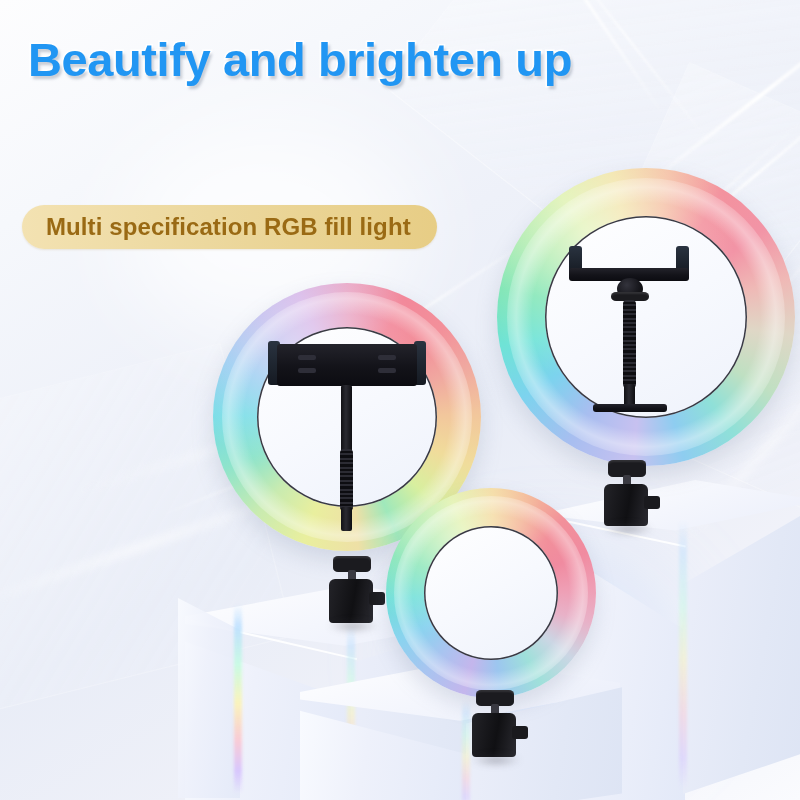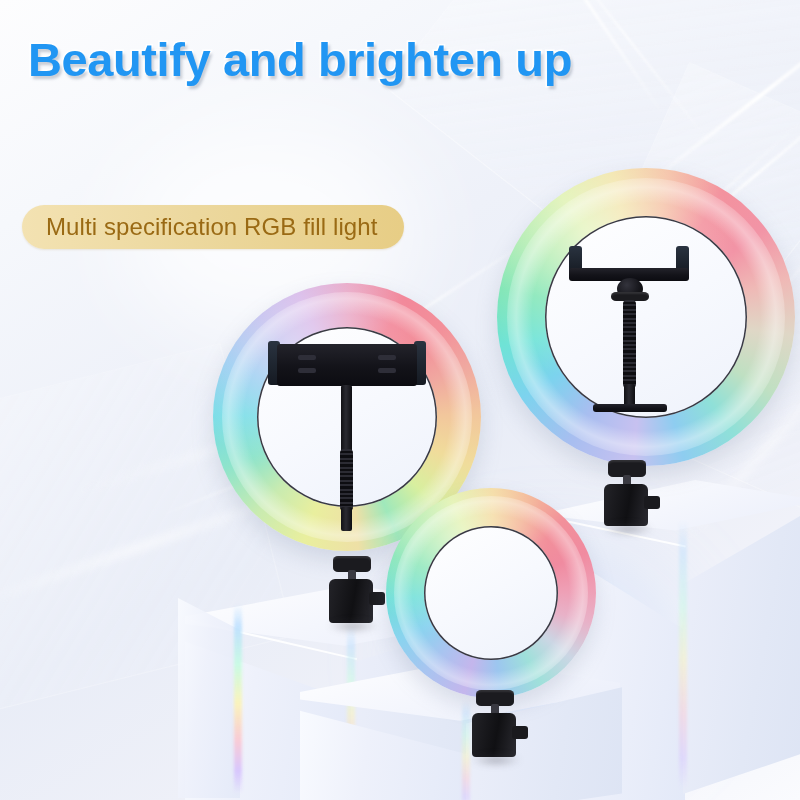--- a/index.html
+++ b/index.html
@@ -75,21 +75,21 @@
     padding: 0 26px 0 24px;
     display: flex;
     align-items: center;
     border-radius: 24px;
     background: linear-gradient(95deg, #f2e0ad 0%, #ecd79c 40%, #e8cd85 78%, #e4c madeira 100%);
     background: linear-gradient(95deg, #f3e2b2 0%, #ecd89e 45%, #e7cd85 100%);
     box-shadow: 0 1px 2px rgba(170,140,70,0.18);
   }
   .pill-text {
     font-size: 24px;
-    font-weight: 400;
+    font-weight: 700;
     color: #9a6a14;
     letter-spacing: .1px;
     white-space: nowrap;
   }
 
   
   .pedestal { position: absolute; }
   .ped-top {
     position: absolute;
     background: linear-gradient(160deg, #ffffff 0%, #f4f6fd 45%, #e8ecf9 100%);

